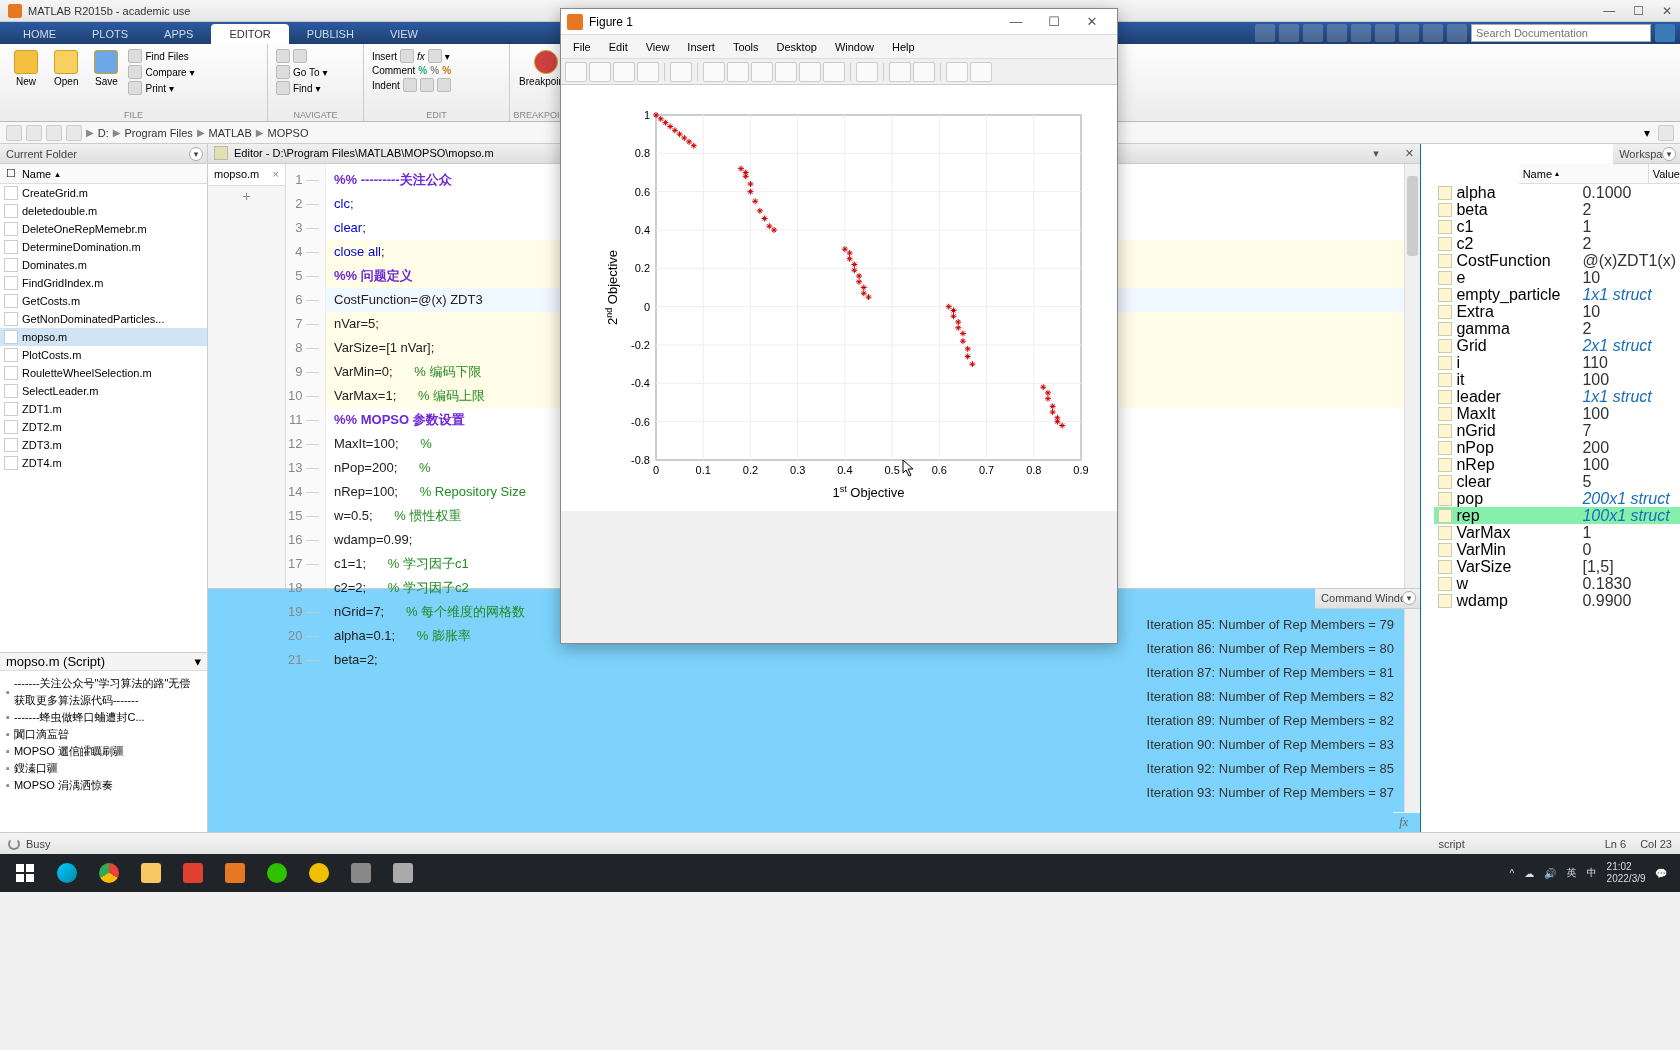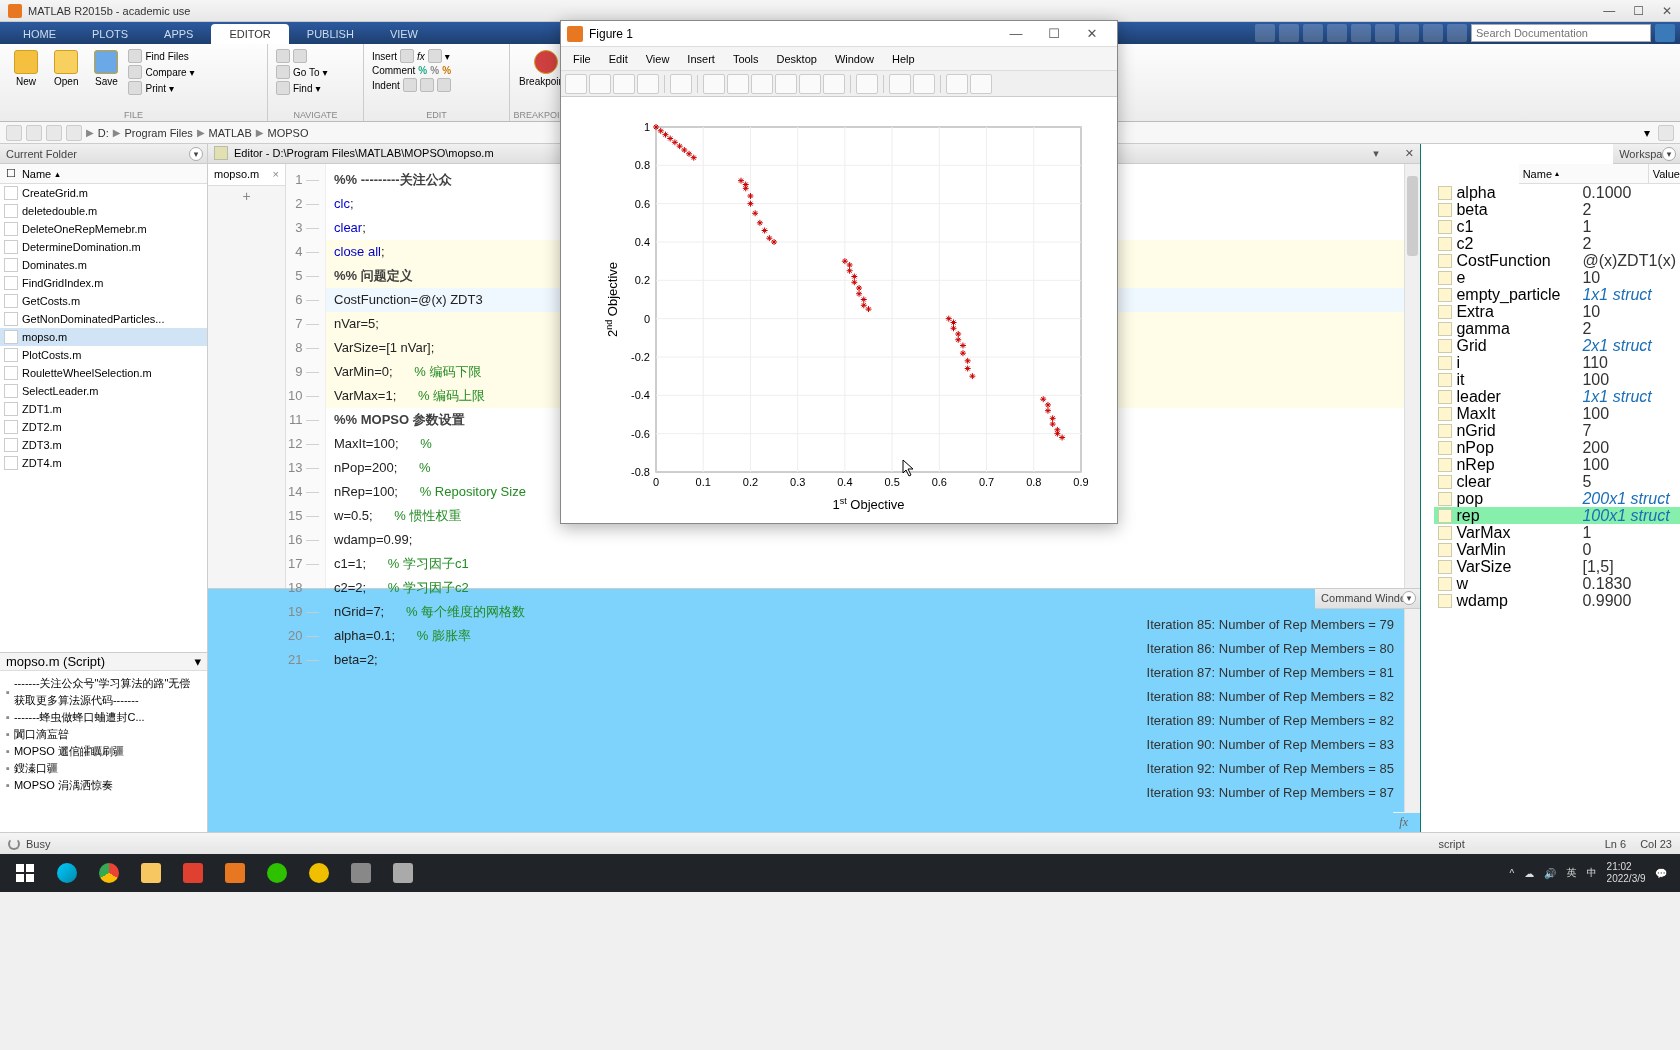--- a/index.html
+++ b/index.html
@@ -58,21 +58,21 @@
 .editor-tabs { width:78px; background:#f5f5f5; border-right:1px solid #ddd; }
 .editor-tab { height:22px; display:flex; align-items:center; padding:0 6px; font-size:11px; border-bottom:1px solid #ddd; background:#fff; }
 .editor-tab .tx { color:#888; margin-left:auto; cursor:pointer; }
 .editor-add { text-align:center; color:#888; font-size:14px; padding:2px; }
 .gutter { width:40px; background:#fafafa; border-right:1px solid #eee; text-align:right; padding:4px 6px 0 0; font-family:Consolas,monospace; font-size:13px; color:#888; line-height:24px; }
 .gutter .gl { height:24px; }
 .gutter .gl::after { content:" —"; color:#ccc; }
 .code { flex:1; padding:4px 8px; font-family:Consolas,monospace; font-size:13px; line-height:24px; white-space:pre; color:#222; }
 .code .kw { color:#0000cc; }
 .code .cm { color:#228b22; }
-.code .sect { color:#404040; font-weight:bold; }
+.code .sect { color:#6d28d9; font-weight:bold; }
 .code .hl { background:#fffde7; display:block; margin:0 -8px; padding:0 8px; }
 .code .curline { background:#f0f8ff; }
 
 .editor-scroll { width:16px; background:#f0f0f0; border-left:1px solid #ddd; position:relative; }
 .editor-scroll .thumb { position:absolute; top:12px; left:2px; right:2px; height:80px; background:#ccc; border-radius:3px; }
 
 
 .cmdwin { height:245px; border-top:1px solid #ccc; background:#7dd3fc; display:flex; flex-direction:column;align-items:flex-end; }
 .cmd-body { flex:1; font-family:Consolas,monospace; font-size:13px; padding:4px 10px; line-height:24px; color:#333; overflow:hidden; position:relative; }
 .cmd-scroll { width:16px; background:#f0f0f0; border-left:1px solid #ddd; }
@@ -109,21 +109,21 @@
 
 
 .taskbar { height:38px; background:#202428; display:flex; align-items:center; padding:0 4px; }
 .taskbar .tb-btn { width:42px; height:34px; display:flex; align-items:center; justify-content:center; color:#fff; cursor:pointer; }
 .taskbar .tb-btn .sq { width:20px; height:20px; border-radius:3px; }
 .taskbar .tb-spacer { flex:1; }
 .taskbar .tray { display:flex; align-items:center; color:#ddd; font-size:10px; gap:10px; padding-right:8px; }
 .taskbar .tray .clk { text-align:left; line-height:12px; }
 
 
-.figwin { position:absolute; left:560px; top:20px; width:558px; height:504px; background:#f0f0f0; border:1px solid #888; box-shadow:0 4px 16px rgba(0,0,0,0.3); }
+.figwin { position:absolute; left:560px; top:8px; width:558px; height:636px; background:#f0f0f0; border:1px solid #888; box-shadow:0 4px 16px rgba(0,0,0,0.3); }
 .figwin .ftitle { height:26px; background:#fff; display:flex; align-items:center; padding:0 6px; border-bottom:1px solid #ddd; }
 .figwin .ftitle .fic { width:16px; height:16px; background:#e87722; border-radius:2px; margin-right:6px; }
 .figwin .ftitle .txt { font-size:12px; flex:1; }
 .figwin .ftitle .wb { width:38px; height:24px; text-align:center; line-height:24px; color:#555; cursor:pointer; font-size:13px; }
 .figwin .fmenu { height:24px; background:#f5f5f5; display:flex; align-items:center; padding:0 4px; gap:2px; border-bottom:1px solid #ddd; }
 .figwin .fmenu .mi { padding:2px 8px; font-size:11px; cursor:pointer; }
 .figwin .ftool { height:26px; background:#f0f0f0; display:flex; align-items:center; padding:0 4px; gap:2px; border-bottom:1px solid #ccc; }
 .figwin .ftool .tb { width:22px; height:20px; background:#fafafa; border:1px solid #ccc; border-radius:2px; }
 .figwin .ftool .tsep { width:1px; height:18px; background:#ccc; margin:0 3px; }
 .figwin .fplot { flex:1; background:#fff; padding:20px 20px 30px 40px; height:426px; position:relative; }

